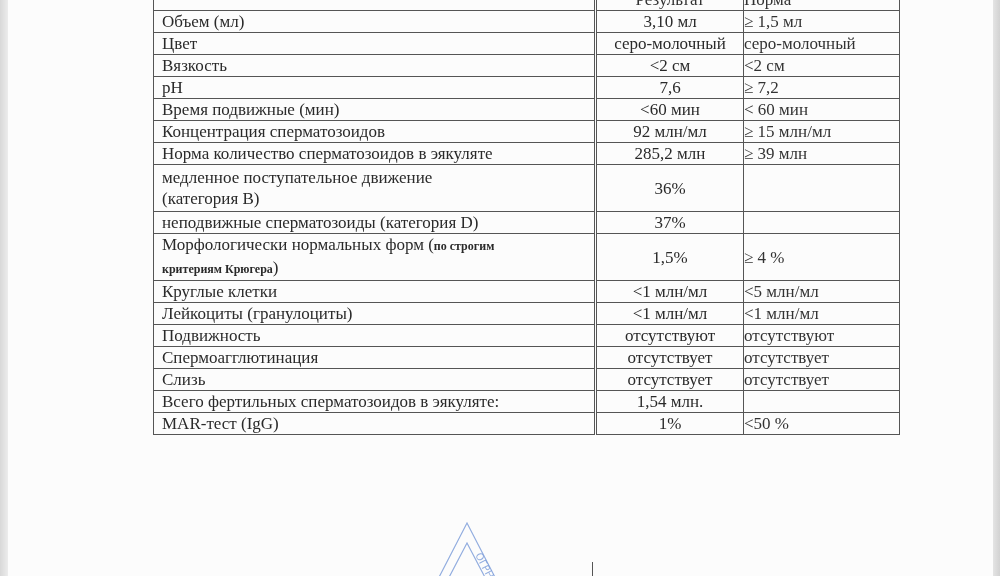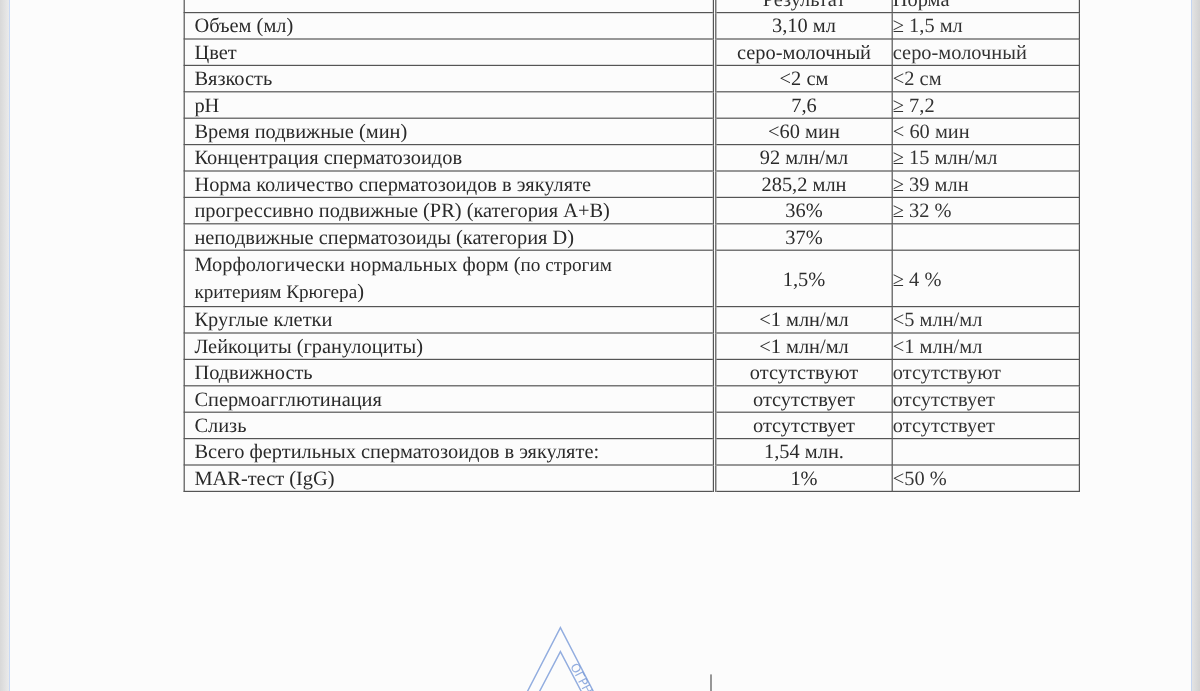--- a/index.html
+++ b/index.html
@@ -69,21 +69,21 @@
     table.results td.norm {
       width: 155px;
       text-align: left;
       padding: 0;
       color: #333;
     }
     table.results tr.tall td { height: 46px; }
     table.results tr.tall td.param { line-height: 21px; }
     table.results tr.hdr td { height: 21px; color: #333; }
     table.results tr.hdr td.res { font-weight: normal; }
-    .small { font-size: 16px; }
+    .small { font-size: 12px; font-weight: bold; }
     .after-text {
       position: absolute;
       left: 161px;
       top: 566px;
       font-family: "Liberation Serif", serif;
       font-size: 17px;
       color: #2a2a2a;
       height: 10px;
       overflow: hidden;
       width: 420px;
@@ -150,24 +150,27 @@
       <td class="param">Концентрация сперматозоидов</td>
       <td class="res">92 млн/мл</td>
       <td class="norm">≥ 15 млн/мл</td>
     </tr>
     <tr>
       <td class="param">Норма количество сперматозоидов  в эякуляте</td>
       <td class="res">285,2 млн</td>
       <td class="norm">≥ 39 млн</td>
     </tr>
 
-    <tr>
-      <td class="param">прогрессивно подвижные (PR) (категория А+В)</td>
+    <tr class="tall">
+      <td class="param">
+        <div>медленное поступательное движение</div>
+        <div>(категория В)</div>
+      </td>
       <td class="res">36%</td>
-      <td class="norm">≥ 32 %</td>
+      <td class="norm"></td>
     </tr>
     <tr>
       <td class="param">неподвижные сперматозоиды (категория D)</td>
       <td class="res">37%</td>
       <td class="norm"></td>
     </tr>
     <tr class="tall">
       <td class="param" style="height:40px;">
         <div>
           <span>Морфологически нормальных форм (</span><span class="small">по строгим</span>

